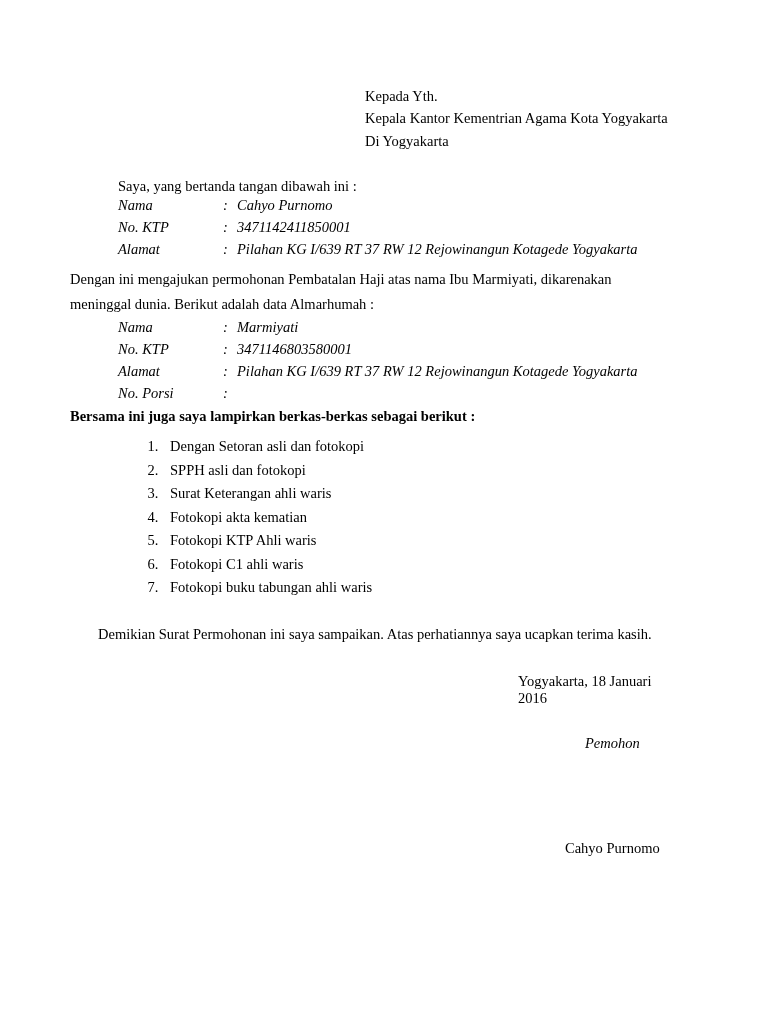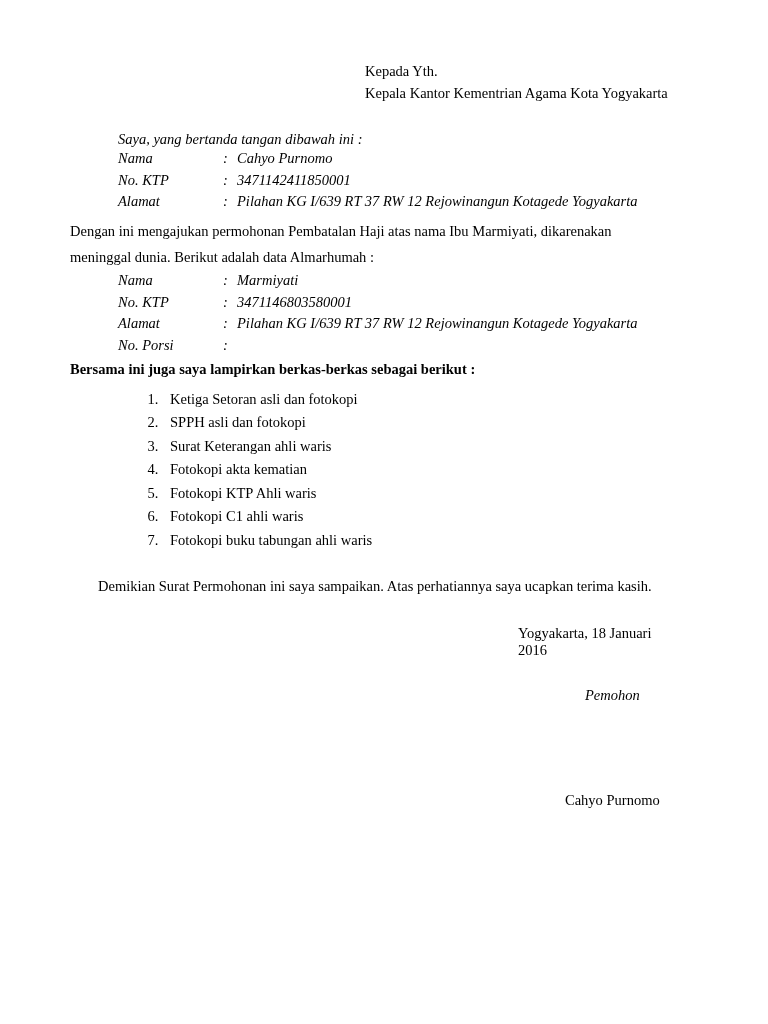--- a/index.html
+++ b/index.html
@@ -13,35 +13,34 @@
     font-family: "Liberation Serif", serif;
     color: #000000;
     position: relative;
     overflow: hidden;
   }
   .page {
     position: relative;
     width: 736px;
     height: 1024px;
     box-sizing: border-box;
-    padding: 60px 70px 0 70px;
+    padding: 85px 70px 0 70px;
   }
   .addressee {
     margin-left: 295px;
     font-size: 14.5px;
     line-height: 1.55;
   }
   .addressee div {
     white-space: nowrap;
   }
   .intro {
     margin-top: 26px;
     margin-left: 48px;
     font-size: 14.5px;
-    font-style: italic;
   }
   .field-table {
     margin-left: 48px;
     border-collapse: collapse;
     font-size: 14.5px;
     font-style: italic;
   }
   .field-table td {
     padding: 0;
     line-height: 1.5;
@@ -97,20 +96,21 @@
   }
 </style>
 </head>
 <body>
 
 <div class="page">
 
   <div class="addressee">
     <div>Kepada Yth.</div>
     <div>Kepala Kantor Kementrian Agama Kota Yogyakarta</div>
+    <div>Di Yogyakarta</div>
   </div>
 
   <div class="intro">Saya, yang bertanda tangan dibawah ini :</div>
 
   <table class="field-table">
     <tbody>
       <tr>
         <td class="field-label">Nama</td>
         <td class="field-colon">:</td>
         <td>Cahyo Purnomo</td>
@@ -151,21 +151,21 @@
         <td class="field-label">No. Porsi</td>
         <td class="field-colon">:</td>
         <td></td>
       </tr>
     </tbody>
   </table>
 
   <div class="para2">Bersama ini juga saya lampirkan berkas-berkas sebagai berikut :</div>
 
   <ol class="attach-list">
-    <li>Ketiga Setoran asli dan fotokopi</li>
+    <li>Dengan Setoran asli dan fotokopi</li>
     <li>SPPH asli dan fotokopi</li>
     <li>Surat Keterangan ahli waris</li>
     <li>Fotokopi akta kematian</li>
     <li>Fotokopi KTP Ahli waris</li>
     <li>Fotokopi C1 ahli waris</li>
     <li>Fotokopi buku tabungan ahli waris</li>
   </ol>
 
   <div class="closing">Demikian Surat Permohonan ini saya sampaikan. Atas perhatiannya saya ucapkan terima kasih.</div>
 

